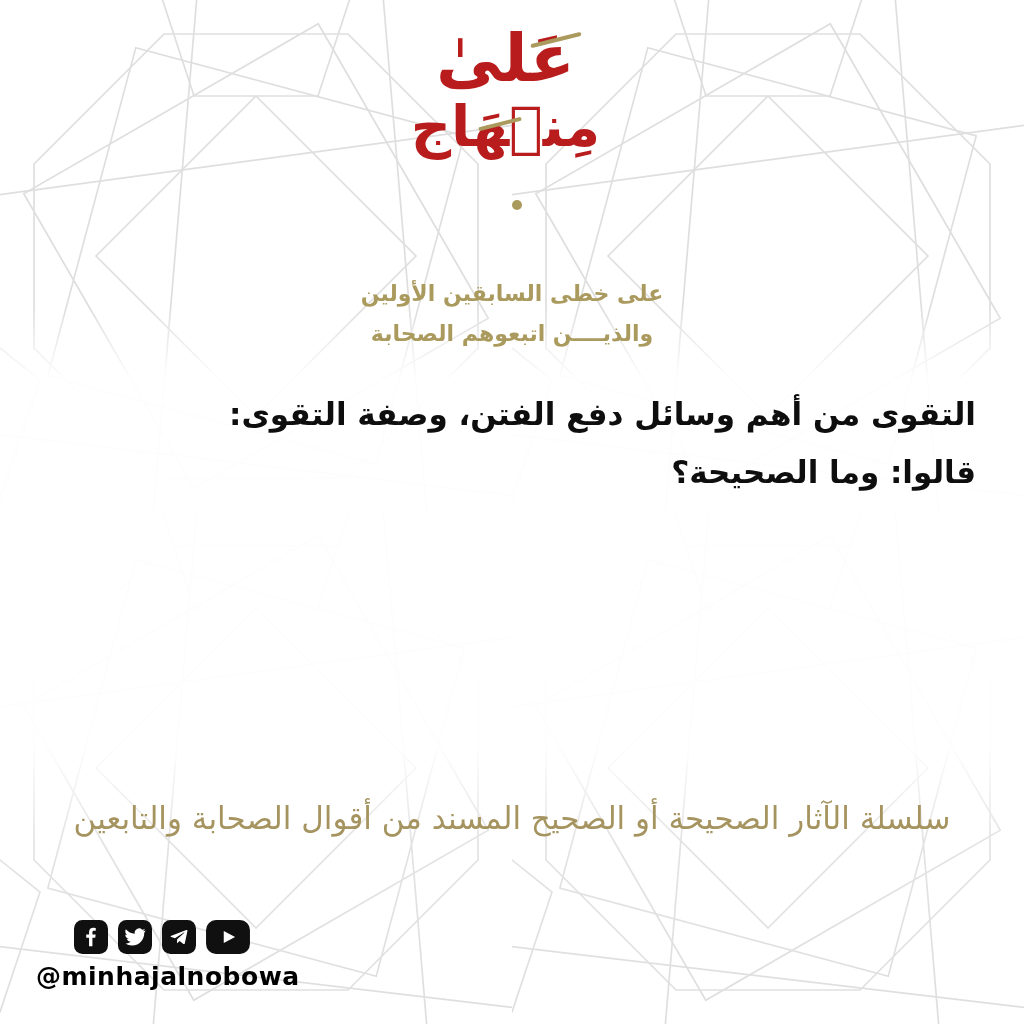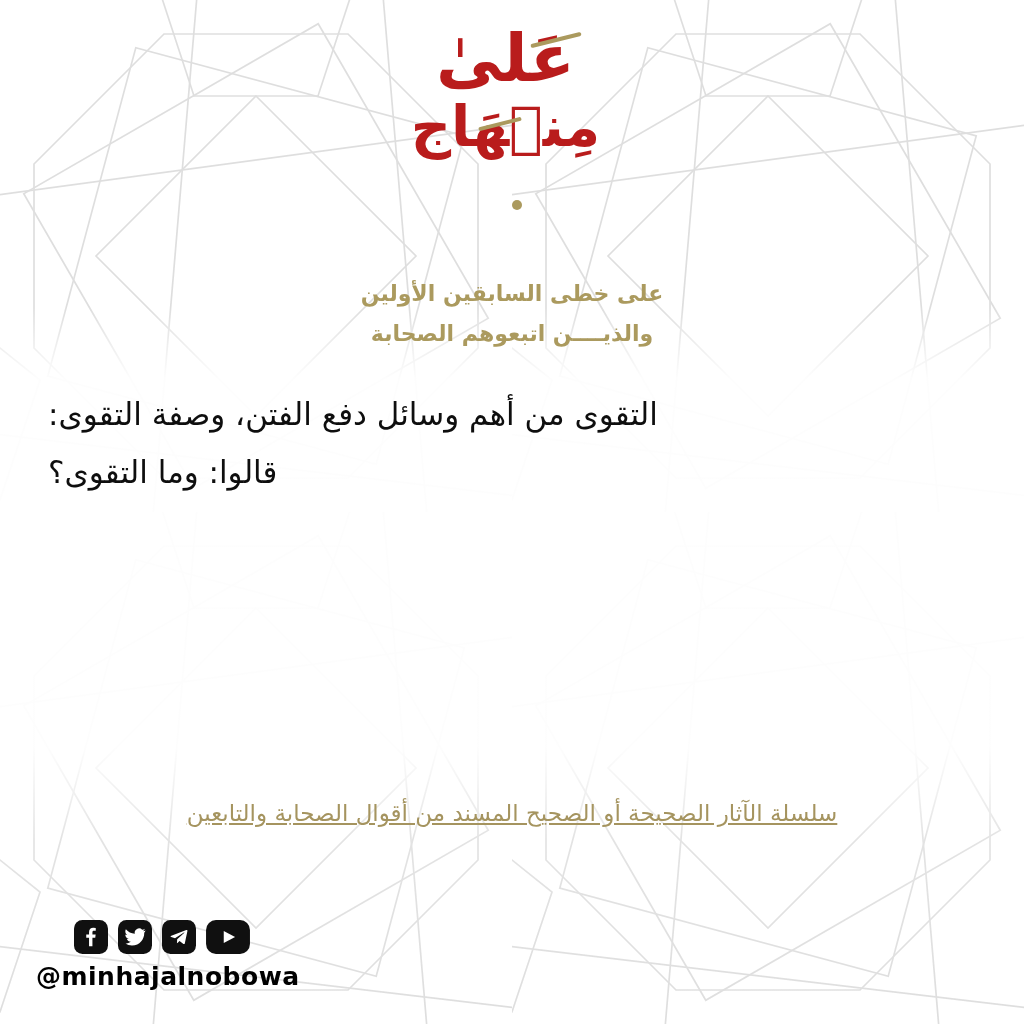--- a/index.html
+++ b/index.html
@@ -33,27 +33,27 @@
   .gd1{width:52px;top:16px;left:530px;transform:rotate(-14deg);}
   .gd2{width:44px;top:100px;left:478px;transform:rotate(-14deg);}
   .gd3{width:10px;height:10px;border-radius:50%;top:178px;left:512px;}
   .tagline{
     position:absolute;top:262px;left:0;right:0;
     text-align:center;direction:rtl;
     color:#ab9a5e;font-size:22px;font-weight:600;line-height:1.8;margin-top:12px;
   }
   .quote{
     position:absolute;top:386px;left:48px;right:48px;
-    direction:rtl;text-align:left;
-    color:#0e0e0e;font-weight:normal;font-size:31px;line-height:1.87;
+    direction:rtl;text-align:right;
+    color:#0e0e0e;font-weight:bold;font-size:31px;line-height:1.87;
   }
   .series{
     position:absolute;top:800px;left:20px;right:20px;
     direction:rtl;text-align:center;
-    color:#a5945f;font-size:23px;font-weight:400;letter-spacing:.2px;text-decoration:underline;
+    color:#a5945f;font-size:31px;font-weight:400;letter-spacing:.2px;
   }
   .social-bar{
     position:absolute;left:74px;top:920px;display:flex;gap:10px;align-items:center;
   }
   .social-bar svg{display:block;}
   .handle{
     position:absolute;left:36px;top:962px;
     color:#000000;font-size:25px;font-weight:bold;letter-spacing:.5px;
   }
 </style>
@@ -89,21 +89,21 @@
   <div class="gold-dash gd3"></div>
 </div>
 
 <div class="tagline">
   <div>على خطى السابقين الأولين</div>
   <div>والذيــــن اتبعوهم الصحابة</div>
 </div>
 
 <div class="quote">
   <div>التقوى من أهم وسائل دفع الفتن، وصفة التقوى:</div>
-  <div>قالوا: وما التقوى؟</div>
+  <div>قالوا: وما الصحيحة؟</div>
 </div>
 
 <div class="series">سلسلة الآثار الصحيحة أو الصحيح المسند من أقوال الصحابة والتابعين</div>
 
 <div class="social-bar">
   <span>
     <svg viewBox="0 0 24 24" width="34" height="34">
       <rect width="24" height="24" rx="6" fill="#101010"></rect>
       <g transform="translate(12 12) scale(0.72) translate(-12 -12)" fill="#ffffff">
         <path d="M13.397 20.997v-8.196h2.765l.411-3.209h-3.176V7.548c0-.926.258-1.56 1.587-1.56h1.684V3.127A22 22 0 0 0 14.201 3c-2.444 0-4.122 1.492-4.122 4.231v2.355H7.332v3.209h2.753v8.202h3.312z"></path>

